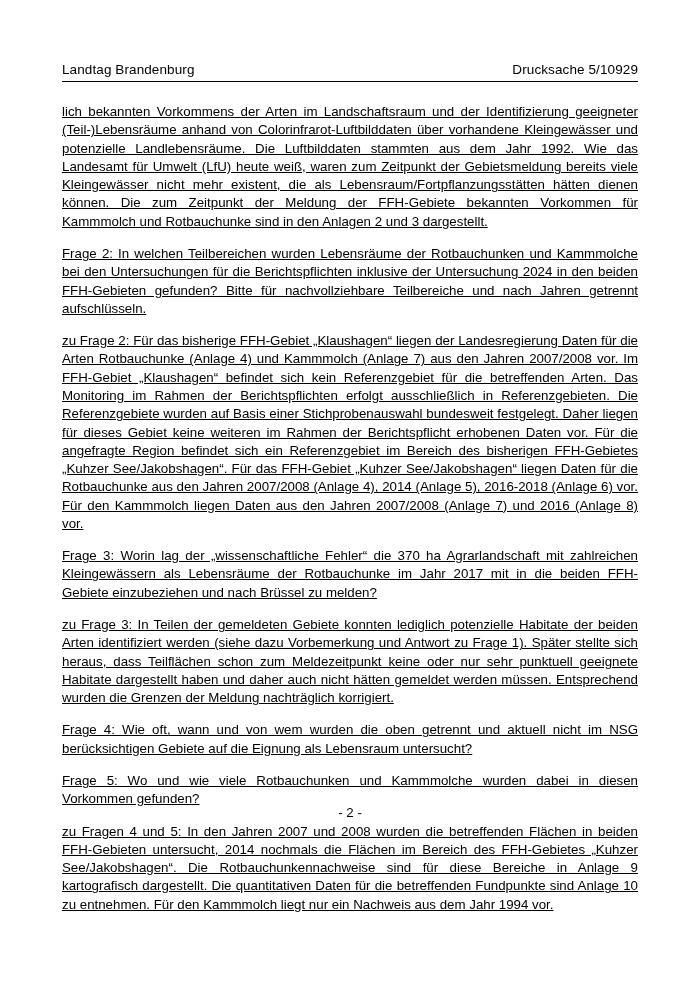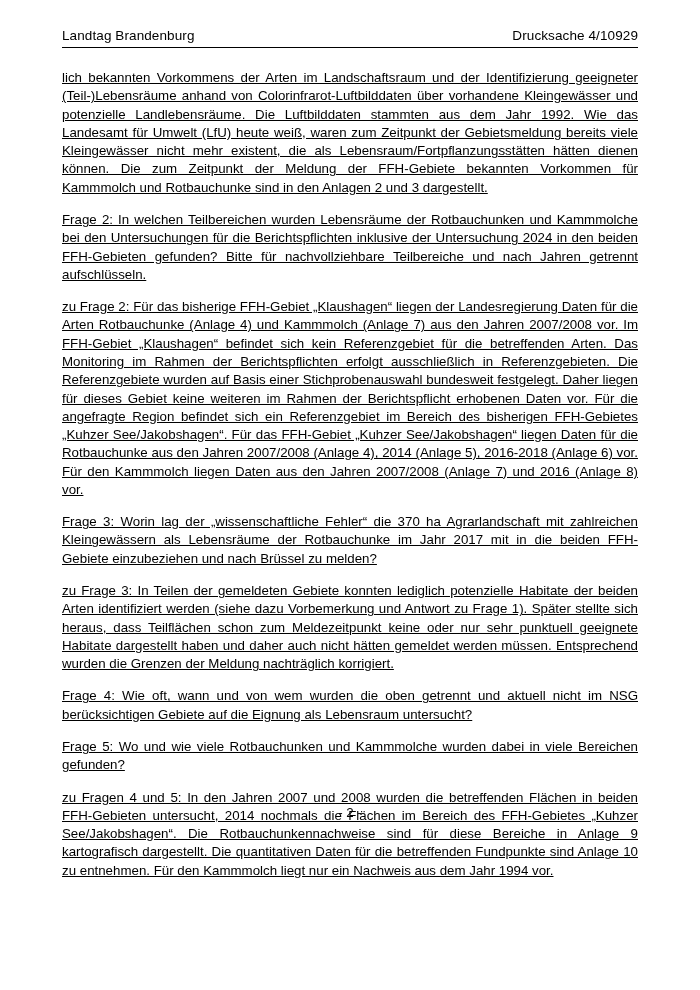--- a/index.html
+++ b/index.html
@@ -11,21 +11,21 @@
     height: 990px;
     background: #ffffff;
     font-family: "Liberation Sans", sans-serif;
     color: #000000;
   }
   .page {
     position: relative;
     width: 700px;
     height: 868px;
     box-sizing: border-box;
-    padding: 28px 62px 0 62px;
+    padding: 62px 62px 0 62px;
   }
   .header {
     display: flex;
     justify-content: space-between;
     align-items: baseline;
     font-size: 13.5px;
     letter-spacing: 0.1px;
   }
   .header-rule {
     border-bottom: 1px solid #000;
@@ -54,32 +54,32 @@
     font-size: 13.3px;
   }
 </style>
 </head>
 <body>
 
 <div class="page">
 
   <div class="header">
     <span>Landtag Brandenburg</span>
-    <span>Drucksache 4/10929</span>
+    <span>Drucksache 5/10929</span>
   </div>
   <div class="header-rule"></div>
 
   <div class="body-text">
     <p>lich bekannten Vorkommens der Arten im Landschaftsraum und der Identifizierung geeigneter (Teil-)Lebensräume anhand von Colorinfrarot-Luftbilddaten über vorhandene Kleingewässer und potenzielle Landlebensräume. Die Luftbilddaten stammten aus dem Jahr 1992. Wie das Landesamt für Umwelt (LfU) heute weiß, waren zum Zeitpunkt der Gebietsmeldung bereits viele Kleingewässer nicht mehr existent, die als Lebensraum/Fortpflanzungsstätten hätten dienen können. Die zum Zeitpunkt der Meldung der FFH-Gebiete bekannten Vorkommen für Kammmolch und Rotbauchunke sind in den Anlagen 2 und 3 dargestellt.</p>
     <p>Frage 2: In welchen Teilbereichen wurden Lebensräume der Rotbauchunken und Kammmolche bei den Untersuchungen für die Berichtspflichten inklusive der Untersuchung 2024 in den beiden FFH-Gebieten gefunden? Bitte für nachvollziehbare Teilbereiche und nach Jahren getrennt aufschlüsseln.</p>
     <p>zu Frage 2: Für das bisherige FFH-Gebiet „Klaushagen“ liegen der Landesregierung Daten für die Arten Rotbauchunke (Anlage 4) und Kammmolch (Anlage 7) aus den Jahren 2007/2008 vor. Im FFH-Gebiet „Klaushagen“ befindet sich kein Referenzgebiet für die betreffenden Arten. Das Monitoring im Rahmen der Berichtspflichten erfolgt ausschließlich in Referenzgebieten. Die Referenzgebiete wurden auf Basis einer Stichprobenauswahl bundesweit festgelegt. Daher liegen für dieses Gebiet keine weiteren im Rahmen der Berichtspflicht erhobenen Daten vor. Für die angefragte Region befindet sich ein Referenzgebiet im Bereich des bisherigen FFH-Gebietes „Kuhzer See/Jakobshagen“. Für das FFH-Gebiet „Kuhzer See/Jakobshagen“ liegen Daten für die Rotbauchunke aus den Jahren 2007/2008 (Anlage 4), 2014 (Anlage 5), 2016-2018 (Anlage 6) vor. Für den Kammmolch liegen Daten aus den Jahren 2007/2008 (Anlage 7) und 2016 (Anlage 8) vor.</p>
     <p>Frage 3: Worin lag der „wissenschaftliche Fehler“ die 370 ha Agrarlandschaft mit zahlreichen Kleingewässern als Lebensräume der Rotbauchunke im Jahr 2017 mit in die beiden FFH- Gebiete einzubeziehen und nach Brüssel zu melden?</p>
     <p>zu Frage 3: In Teilen der gemeldeten Gebiete konnten lediglich potenzielle Habitate der beiden Arten identifiziert werden (siehe dazu Vorbemerkung und Antwort zu Frage 1). Später stellte sich heraus, dass Teilflächen schon zum Meldezeitpunkt keine oder nur sehr punktuell geeignete Habitate dargestellt haben und daher auch nicht hätten gemeldet werden müssen. Entsprechend wurden die Grenzen der Meldung nachträglich korrigiert.</p>
     <p>Frage 4: Wie oft, wann und von wem wurden die oben getrennt und aktuell nicht im NSG berücksichtigen Gebiete auf die Eignung als Lebensraum untersucht?</p>
-    <p>Frage 5: Wo und wie viele Rotbauchunken und Kammmolche wurden dabei in viele Bereichen gefunden?</p>
+    <p>Frage 5: Wo und wie viele Rotbauchunken und Kammmolche wurden dabei in diesen Vorkommen gefunden?</p>
     <p>zu Fragen 4 und 5: In den Jahren 2007 und 2008 wurden die betreffenden Flächen in beiden FFH-Gebieten untersucht, 2014 nochmals die Flächen im Bereich des FFH-Gebietes „Kuhzer See/Jakobshagen“. Die Rotbauchunkennachweise sind für diese Bereiche in Anlage 9 kartografisch dargestellt. Die quantitativen Daten für die betreffenden Fundpunkte sind Anlage 10 zu entnehmen. Für den Kammmolch liegt nur ein Nachweis aus dem Jahr 1994 vor.</p>
   </div>
 
   <div class="footer">
     <span>- 2 -</span>
   </div>
 
 </div>
 
 </body></html>

